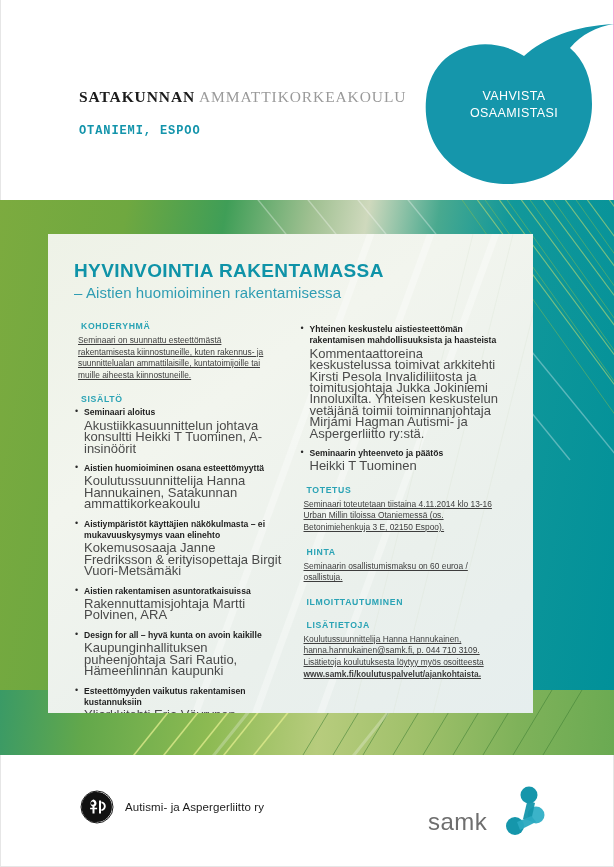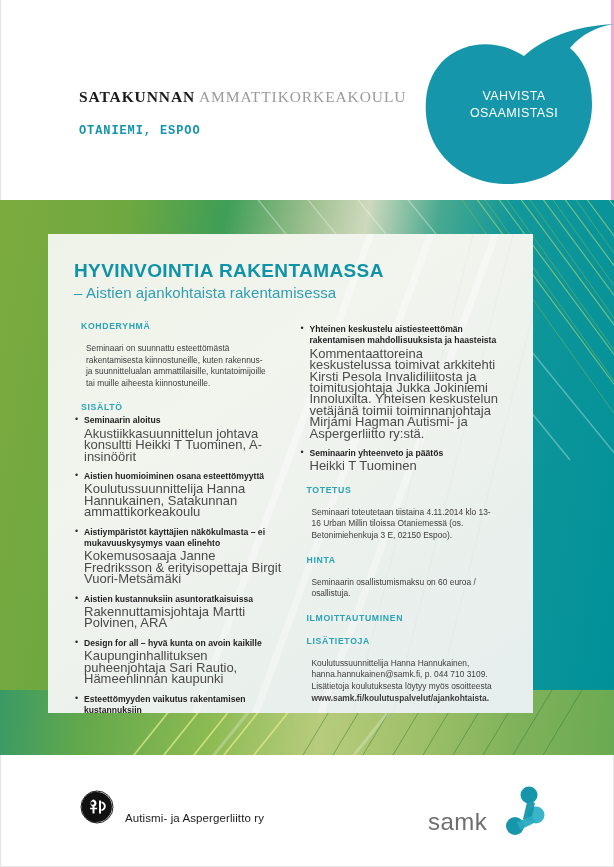--- a/index.html
+++ b/index.html
@@ -4,21 +4,21 @@
 <style>
   html,body{margin:0;padding:0;background:#cfcfcf;}
   body{font-family:"Liberation Sans",sans-serif;}
   .poster{
     position:relative;width:614px;height:867px;background:#ffffff;
     overflow:hidden;margin:0 auto;
   }
   
   .header{
     position:absolute;left:0;top:0;width:614px;height:200px;background:#fff;
-    border-left:1px solid #e6e6e6;border-right:3px solid #f9a8d4;
+    border-left:1px solid #e6e6e6;border-right:1px solid #f9a8d4;
     box-sizing:border-box;
   }
   .org-line{
     position:absolute;left:78px;top:88px;
     font-family:"Liberation Serif",serif;font-size:15.5px;letter-spacing:.9px;
     white-space:nowrap;
   }
   .org-bold{font-weight:bold;color:#1b1b1b;}
   .org-light{font-weight:normal;color:#9a9a9a;}
   .place{
@@ -66,21 +66,21 @@
     letter-spacing:.1px;line-height:19px;
   }
   .cols{display:flex;margin-top:19px;gap:18px;}
   .col{width:223px;}
   .sec-head{
     color:#2aa3b5;font-size:8.7px;font-weight:bold;letter-spacing:.65px;
     margin:0 0 2px 0;text-transform:uppercase;padding-left:7px;
   }
   .sec-head.sp{margin-top:13px;}
   p.body{
-    margin:12px;color:#3d3d3d;font-size:8.4px;line-height:11.6px;letter-spacing:0;
+    margin:4px;color:#3d3d3d;font-size:8.4px;line-height:11.6px;letter-spacing:0;text-decoration:underline;
   }
   ul.items{list-style:none;margin:3px 0 0 0;padding:0;}
   ul.items li{
     position:relative;padding-left:10px;margin-bottom:9px;
   }
   ul.items li:before{
     content:"\2022";position:absolute;left:1px;top:-1px;color:#2a2a2a;font-size:9px;
   }
   .it-title{
     display:block;color:#1f1f1f;font-size:8.6px;font-weight:bold;line-height:11.4px;
@@ -88,21 +88,21 @@
   .it-sub{
     display:block;color:#4a4a4a;font-size:13px;font-weight:normal;line-height:11.4px;
     margin-top:1px;
   }
   
   .footer{
     position:absolute;left:0;top:755px;width:614px;height:112px;background:#fff;
     border-left:1px solid #e6e6e6;border-right:1px solid #e6e6e6;
     border-bottom:1px solid #e6e6e6;box-sizing:border-box;
   }
-  .autismi{position:absolute;left:80px;top:790px;display:flex;align-items:flex-end;gap:11px;}
+  .autismi{position:absolute;left:80px;top:790px;display:flex;align-items:center;gap:11px;}
   .autismi-label{font-size:11.5px;color:#1b1b1b;letter-spacing:.1px;}
   .samk{position:absolute;left:428px;top:786px;display:flex;align-items:flex-end;gap:6px;}
   .samk-word{font-size:24px;color:#6e6e6e;letter-spacing:.5px;line-height:24px;}
 </style>
 </head>
 <body>
 
 <div class="poster">
 
   <div class="header">
@@ -188,44 +188,44 @@
       </g>
       <g stroke="#d9e2d2" stroke-width="0.8" opacity="0.7">
         <line x1="300" y1="500" x2="430" y2="-20"></line>
         <line x1="340" y1="500" x2="470" y2="-20"></line>
         <line x1="380" y1="500" x2="510" y2="-20"></line>
       </g>
     </svg>
 
     <div class="card-inner">
       <h1 class="title">HYVINVOINTIA RAKENTAMASSA</h1>
-      <div class="subtitle">– Aistien ajankohtaista rakentamisessa</div>
+      <div class="subtitle">– Aistien huomioiminen rakentamisessa</div>
 
       <div class="cols">
 
         <div class="col">
           <div class="sec-head">KOHDERYHMÄ</div>
           <p class="body">Seminaari on suunnattu esteettömästä rakentamisesta kiinnostuneille, kuten rakennus- ja suunnittelualan ammattilaisille, kuntatoimijoille tai muille aiheesta kiinnostuneille.</p>
 
           <div class="sec-head sp">SISÄLTÖ</div>
           <ul class="items">
             <li>
-              <span class="it-title">Seminaarin aloitus</span>
+              <span class="it-title">Seminaari aloitus</span>
               <span class="it-sub">Akustiikkasuunnittelun johtava konsultti Heikki T Tuominen, A-insinöörit</span>
             </li>
             <li>
               <span class="it-title">Aistien huomioiminen osana esteettömyyttä</span>
               <span class="it-sub">Koulutussuunnittelija Hanna Hannukainen, Satakunnan ammattikorkeakoulu</span>
             </li>
             <li>
               <span class="it-title">Aistiympäristöt käyttäjien näkökulmasta – ei mukavuuskysymys vaan elinehto</span>
               <span class="it-sub">Kokemusosaaja Janne Fredriksson &amp; erityisopettaja Birgit Vuori-Metsämäki</span>
             </li>
             <li>
-              <span class="it-title">Aistien kustannuksiin asuntoratkaisuissa</span>
+              <span class="it-title">Aistien rakentamisen asuntoratkaisuissa</span>
               <span class="it-sub">Rakennuttamisjohtaja Martti Polvinen, ARA</span>
             </li>
             <li>
               <span class="it-title">Design for all – hyvä kunta on avoin kaikille</span>
               <span class="it-sub">Kaupunginhallituksen puheenjohtaja Sari Rautio, Hämeenlinnan kaupunki</span>
             </li>
             <li>
               <span class="it-title">Esteettömyyden vaikutus rakentamisen kustannuksiin</span>
               <span class="it-sub">Yliarkkitehti Erja Väyrynen, ympäristöministeriö</span>
             </li>

